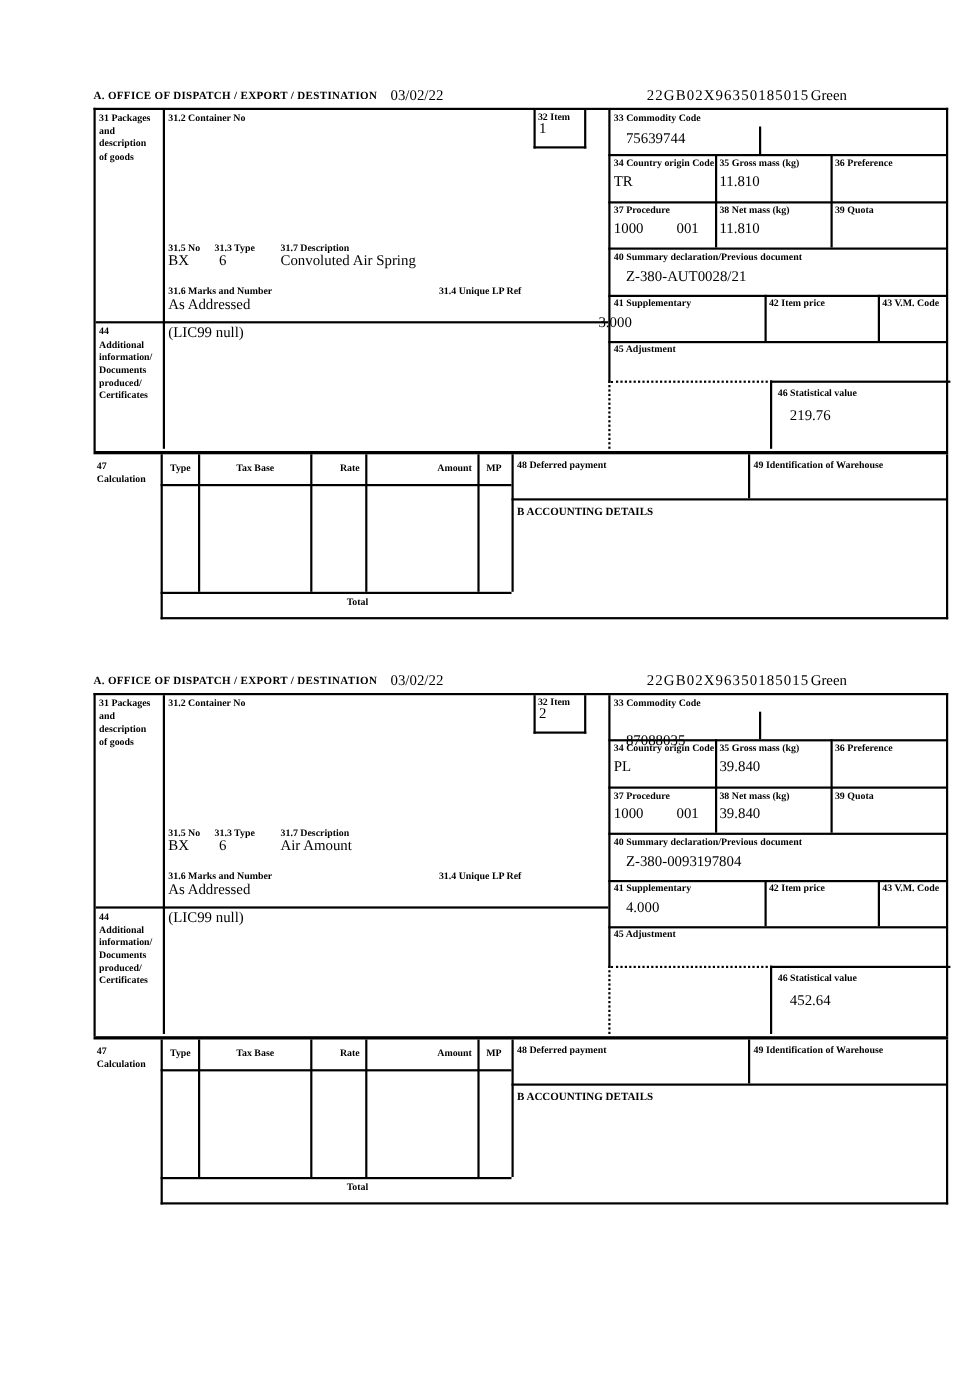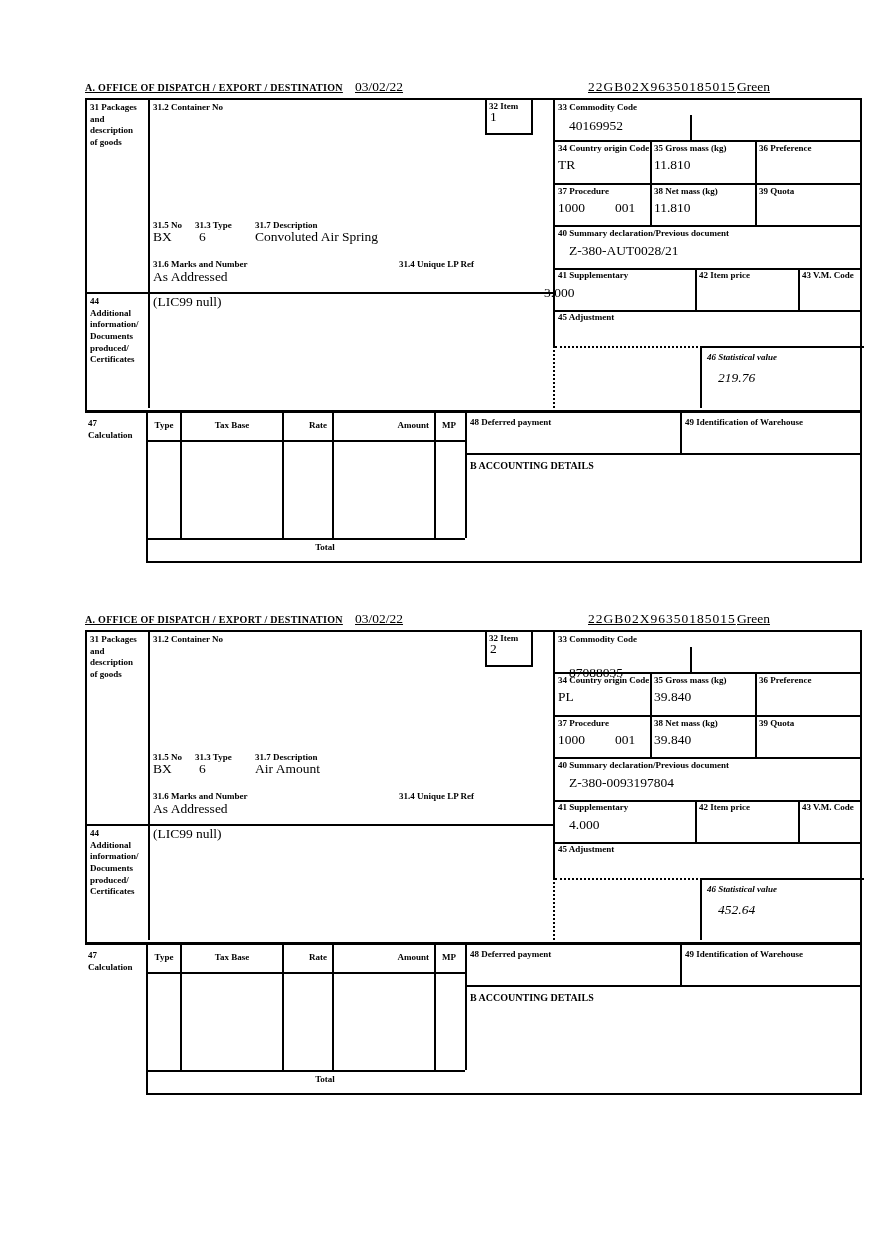--- a/index.html
+++ b/index.html
@@ -4,21 +4,21 @@
 <style>
   html,body { margin:0; padding:0; background:#fff; }
   .page {
     position:relative; width:882px; height:1250px; background:#ffffff;
     font-family:"Liberation Serif","DejaVu Serif",serif; color:#000; overflow:hidden;
   }
   .block { position:absolute; left:85px; width:777px; height:485px; }
 
   
   .hdr { position:absolute; top:0; left:0; width:777px; height:20px; }
-  .hdr span { position:absolute; white-space:nowrap;text-decoration:underline; }
+  .hdr span { position:absolute; white-space:nowrap; }
   .h-office { left:0;   top:4px; font-weight:bold; font-size:10px; letter-spacing:0.3px; }
   .h-date   { left:270px; top:1px; font-size:13.5px; }
   .h-ref    { left:503px; top:1px; font-size:13.5px; letter-spacing:1px; }
   .h-status { left:652px; top:1px; font-size:13.5px; }
 
   
   .main { position:absolute; top:20px; left:0; width:777px; height:312px;
           border:2px solid #000; border-bottom:0; box-sizing:border-box; }
   
   .calc { position:absolute; top:332px; left:0; width:777px; height:153px;
@@ -31,21 +31,21 @@
 
   .lbl { position:absolute; font-weight:bold; font-size:9px; line-height:1.3; white-space:pre-line; }
   .val { position:absolute; font-size:13.5px; white-space:nowrap; }
 
   .b32 { position:absolute; left:398px; top:0; width:48px; height:35px;
          border:2px solid #000; border-top:0; box-sizing:border-box; }
   .b32 .lbl { left:2px; top:1px; }
   .b32 .val { left:3px; top:9px; }
 
   .b46 { position:absolute; left:613px; top:246px; width:164px; height:62px;
-         border-left:2px solid #000; border-top:2px solid #000; box-sizing:border-box;font-style:italic; }
+         border-left:2px solid #000; border-top:2px solid #000; box-sizing:border-box; }
   .b46 .lbl { left:5px; top:4px; }
   .b46 .val { left:16px; top:22px; }
 
   .cth  { position:absolute; top:7px; font-weight:bold; font-size:9px; }
   .acct { position:absolute; font-weight:bold; font-size:10px; white-space:nowrap; }
   .center { text-align:center; }
   .right  { text-align:right; padding-right:3px; box-sizing:border-box; }
 </style>
 </head>
 <body>
@@ -103,21 +103,21 @@
       <span class="val" style="left:112px;top:129px">6</span>
       <span class="val" style="left:168px;top:129px">Convoluted Air Spring</span>
 
       <span class="lbl" style="left:66px;top:159px">31.6 Marks and Number</span>
       <span class="lbl" style="left:312px;top:159px">31.4 Unique LP Ref</span>
       <span class="val" style="left:66px;top:169px">As Addressed</span>
 
       <span class="val" style="left:66px;top:194px">(LIC99 null)</span>
 
       <span class="lbl" style="left:471px;top:2px">33 Commodity Code</span>
-      <span class="val" style="left:482px;top:18px">40169952</span>
+      <span class="val" style="left:482px;top:18px">75639744</span>
 
       <span class="lbl" style="left:471px;top:43px">34 Country origin Code</span>
       <span class="val" style="left:471px;top:57px">TR</span>
       <span class="lbl" style="left:567px;top:43px">35 Gross mass (kg)</span>
       <span class="val" style="left:567px;top:57px">11.810</span>
       <span class="lbl" style="left:672px;top:43px">36 Preference</span>
 
       <span class="lbl" style="left:471px;top:86px">37 Procedure</span>
       <span class="val" style="left:471px;top:100px">1000</span>
       <span class="val" style="left:528px;top:100px">001</span>

